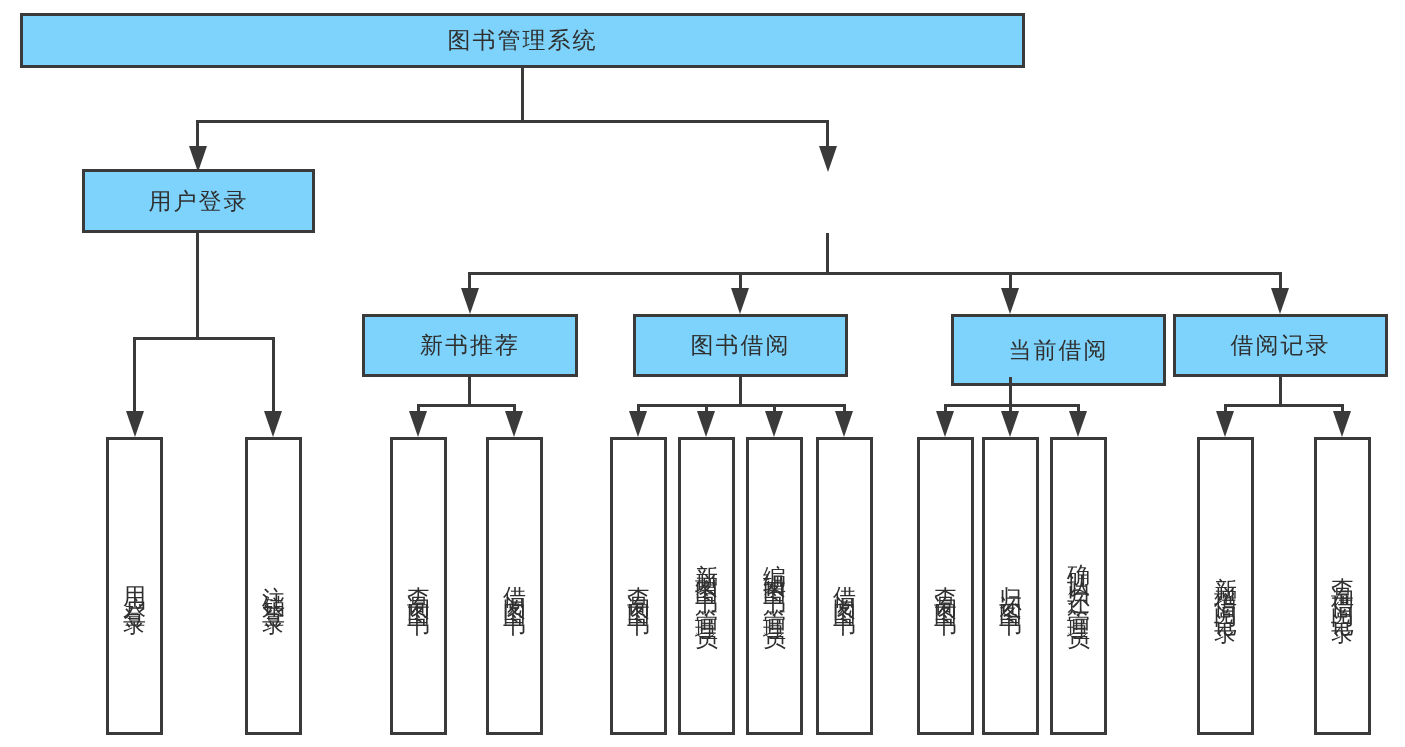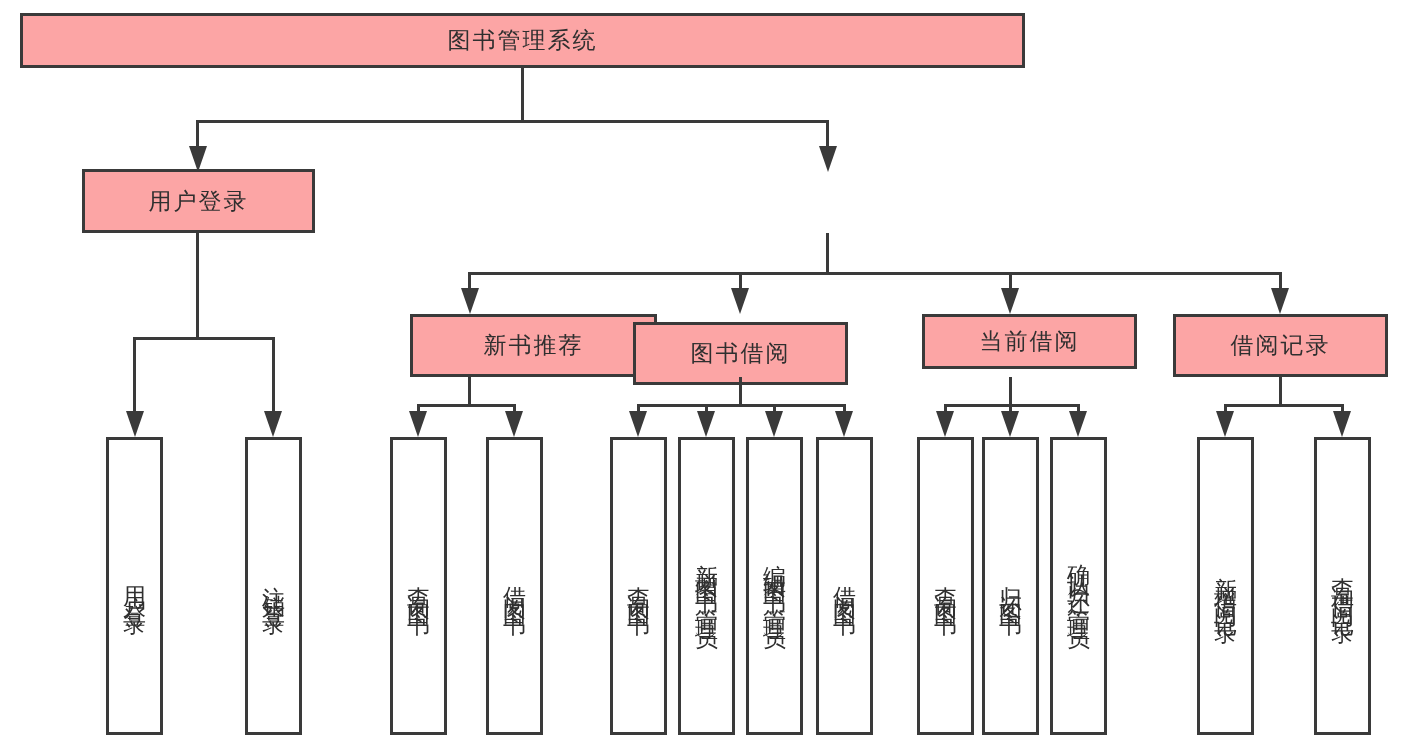--- a/index.html
+++ b/index.html
@@ -14,21 +14,21 @@
     position:relative;
     width:1405px;height:747px;
     background:var(--background);
     font-family:"Liberation Sans","DejaVu Sans",sans-serif;
     color:var(--text);
     overflow:hidden;
   }
   .box{
     position:absolute;
     border:3px solid var(--line);
-    background:#fca5a5;
+    background:#7dd3fc;
     display:flex;align-items:center;justify-content:center;
     font-size:23px;letter-spacing:2px;
     color:var(--text);
     white-space:nowrap;
     text-align:right;
   }
   .leaf{
     position:absolute;
     border:3px solid var(--line);
     background:#fff;
@@ -88,23 +88,23 @@
   <div class="hl" style="left:469px;top:272px;width:813px;"></div>
   <div class="vl" style="left:468px;top:272px;height:20px;"></div>
   <div class="vl" style="left:739px;top:272px;height:20px;"></div>
   <div class="vl" style="left:1009px;top:272px;height:20px;"></div>
   <div class="vl" style="left:1279px;top:272px;height:20px;"></div>
   <div class="arrow" style="left:461px;top:288px;"></div>
   <div class="arrow" style="left:731px;top:288px;"></div>
   <div class="arrow" style="left:1001px;top:288px;"></div>
   <div class="arrow" style="left:1271px;top:288px;"></div>
 
-  <div class="box" style="left:362px;top:314px;width:247px;height:63px;margin-left:48px;">新书推荐</div>
-  <div class="box" style="left:633px;top:322px;width:215px;height:63px;">图书借阅</div>
-  <div class="box" style="left:922px;top:314px;width:215px;height:55px;">当前借阅</div>
+  <div class="box" style="left:362px;top:314px;width:216px;height:63px;">新书推荐</div>
+  <div class="box" style="left:633px;top:314px;width:215px;height:63px;">图书借阅</div>
+  <div class="box" style="left:951px;top:314px;width:215px;height:72px;">当前借阅</div>
   <div class="box" style="left:1173px;top:314px;width:215px;height:63px;">借阅记录</div>
 
   <div class="vl" style="left:468px;top:377px;height:29px;"></div>
   <div class="hl" style="left:417px;top:404px;width:99px;"></div>
   <div class="vl" style="left:417px;top:404px;height:10px;"></div>
   <div class="vl" style="left:513px;top:404px;height:10px;"></div>
   <div class="arrow" style="left:409px;top:411px;"></div>
   <div class="arrow" style="left:505px;top:411px;"></div>
 
   <div class="vl" style="left:739px;top:377px;height:29px;"></div>

